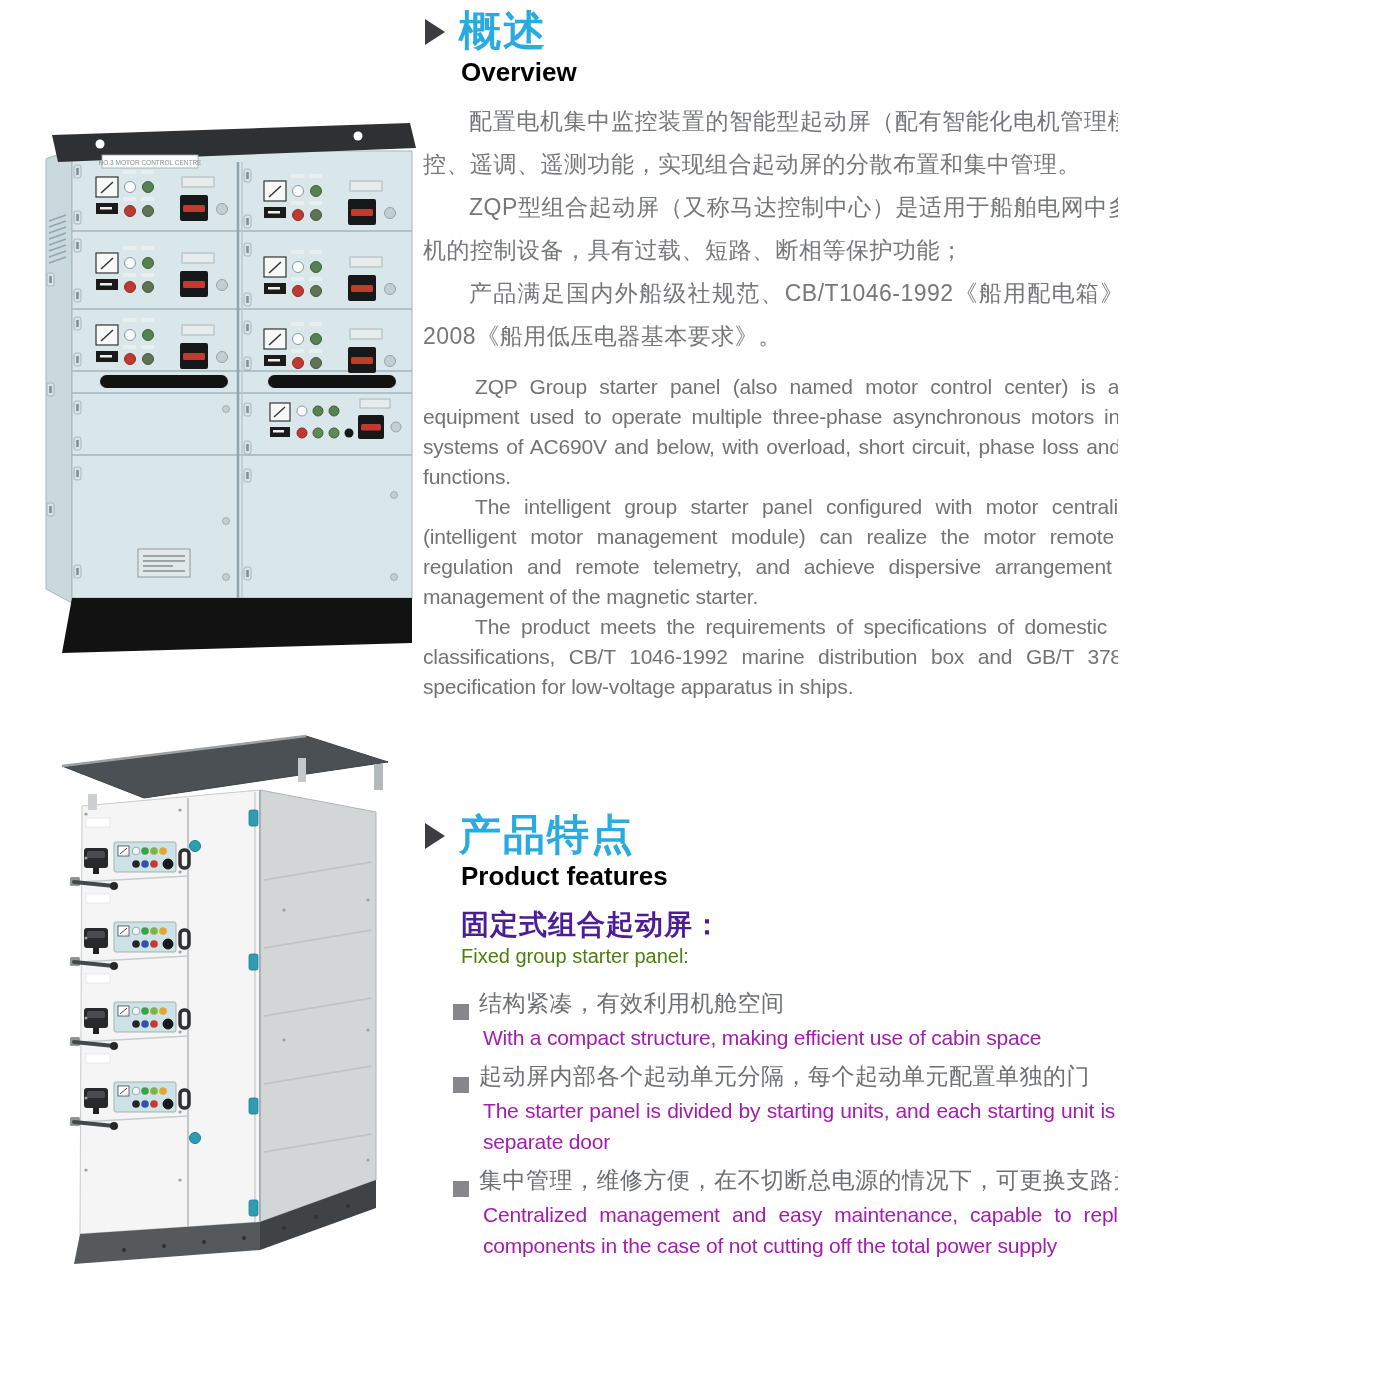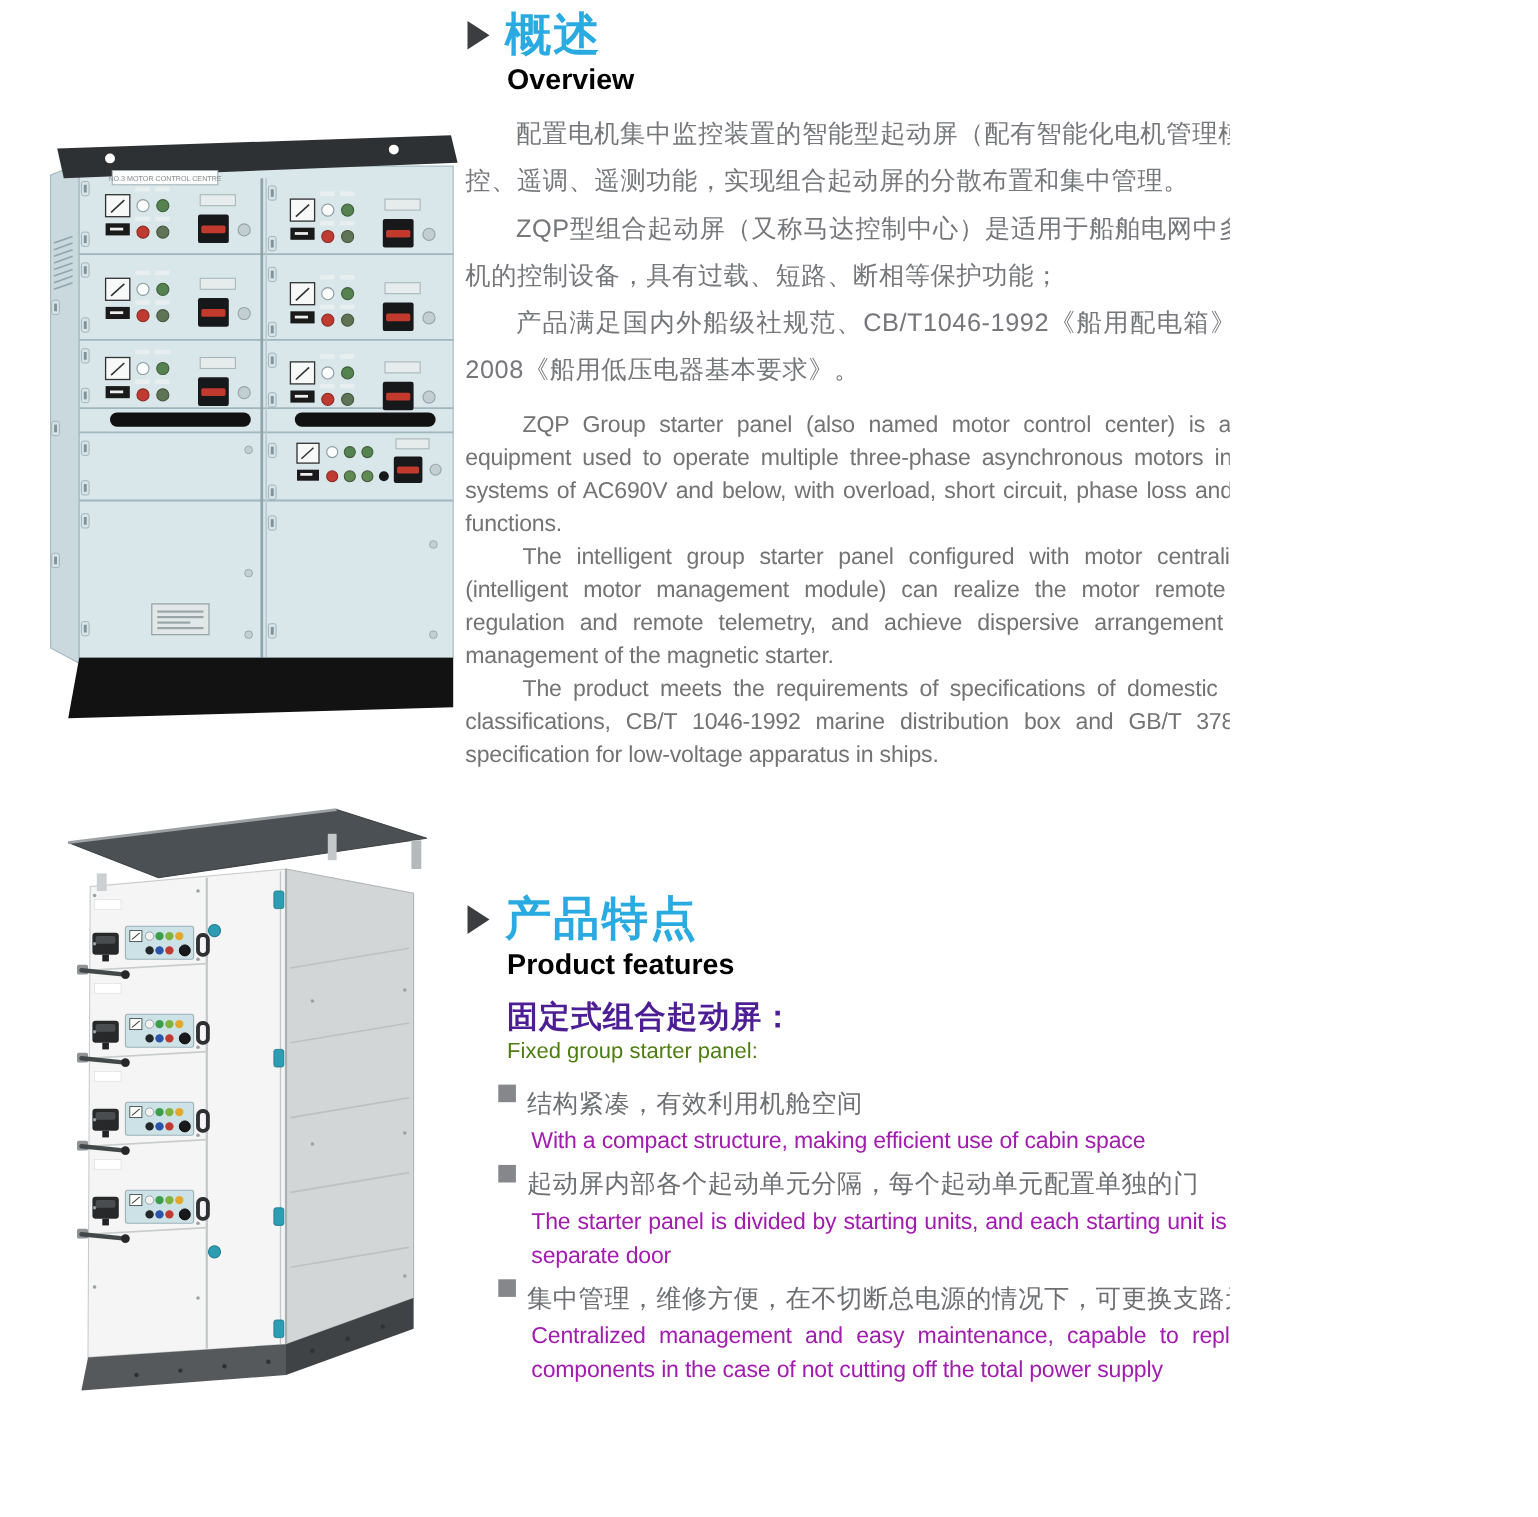--- a/index.html
+++ b/index.html
@@ -23,21 +23,21 @@
         margin:0;letter-spacing:0.5px;}
   .p-en{font-size:21px;line-height:30px;color:#737373;text-align:justify;text-indent:52px;
         margin:0;letter-spacing:-0.2px;}
   .en-block{margin-top:14px;}
 
   .sub-zh{font-size:28px;line-height:30px;font-weight:700;color:#4c1d95;margin:20px 0 0 38px;letter-spacing:1px;}
   .sub-en{font-size:20px;line-height:28px;color:#4d7c0f;margin:2px 0 0 38px;}
 
   .feat-list{margin-top:16px;}
   .feat{margin:0 0 6px 0;}
-  .feat-zh{display:flex;align-items:flex-start;font-size:23px;line-height:34px;color:#6d6f72;
+  .feat-zh{display:flex;align-items:flex-end;font-size:23px;line-height:34px;color:#6d6f72;
            margin-left:30px;letter-spacing:0.5px;}
   .sq{width:16px;height:16px;background:#85878a;margin-right:10px;flex:0 0 auto;}
   .feat-en{font-size:21px;line-height:31px;color:#a21caf;margin:2px 0 0 60px;width:784px;
            text-align:justify;letter-spacing:-0.2px;}
 </style>
 </head>
 <body>
 
 <div class="page">
 

